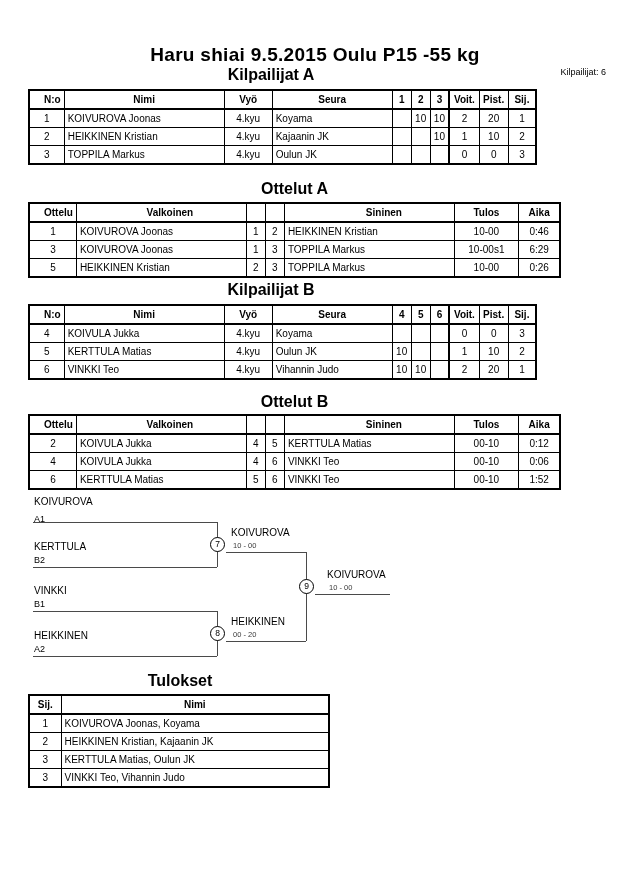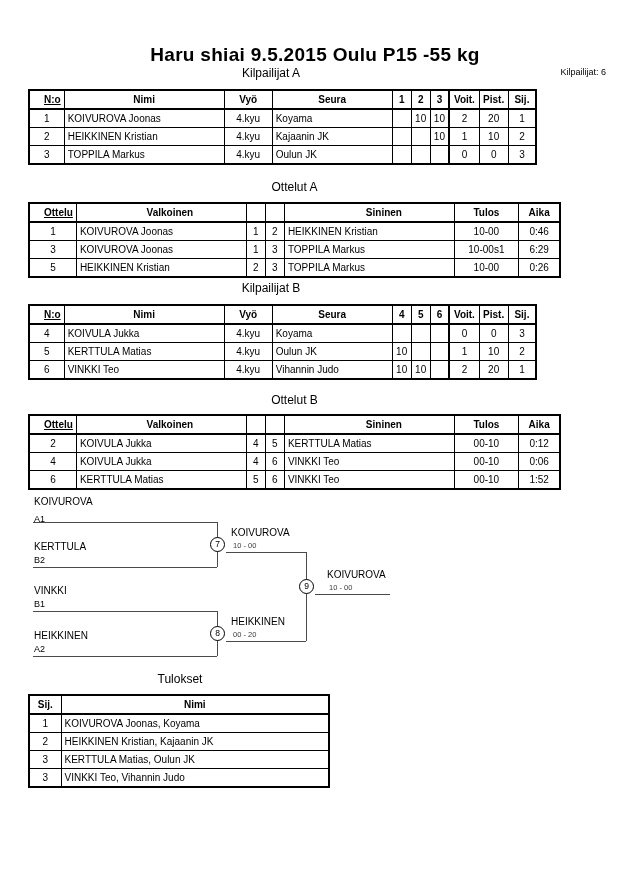--- a/index.html
+++ b/index.html
@@ -26,22 +26,22 @@
 
   .entrants-count {
     position: absolute;
     right: 24px;
     top: 67px;
     font-size: 9px;
   }
 
   .section-heading {
     position: absolute;
-    font-size: 12px;
-    font-weight: normal;
+    font-size: 16px;
+    font-weight: bold;
     text-align: center;
   }
 
   
   table {
     position: absolute;
     border-collapse: collapse;
     font-size: 10px;
     background: #fff;
   }
@@ -57,21 +57,21 @@
   thead th {
     font-weight: bold;
     text-align: center;
     border-bottom: 2px solid #000;
     height: 16px;
     font-size: 10px;
   }
   td.c { text-align: center; }
   td.l { text-align: left; }
 
-  th.no-col { text-align: center; padding-left: 14px; text-decoration: underline; }
+  th.no-col { text-align: center; padding-left: 14px; }
   .thick-left { border-left: 2px solid #000 !important; }
 
   
   .pool .w-no   { width: 26px; }
   .pool .w-nimi { width: 160px; }
   .pool .w-vyo  { width: 48px; }
   .pool .w-seura{ width: 120px; }
   .pool .w-s    { width: 19px; }
   .pool .w-v    { width: 30px; }
   .pool .w-p    { width: 29px; }

